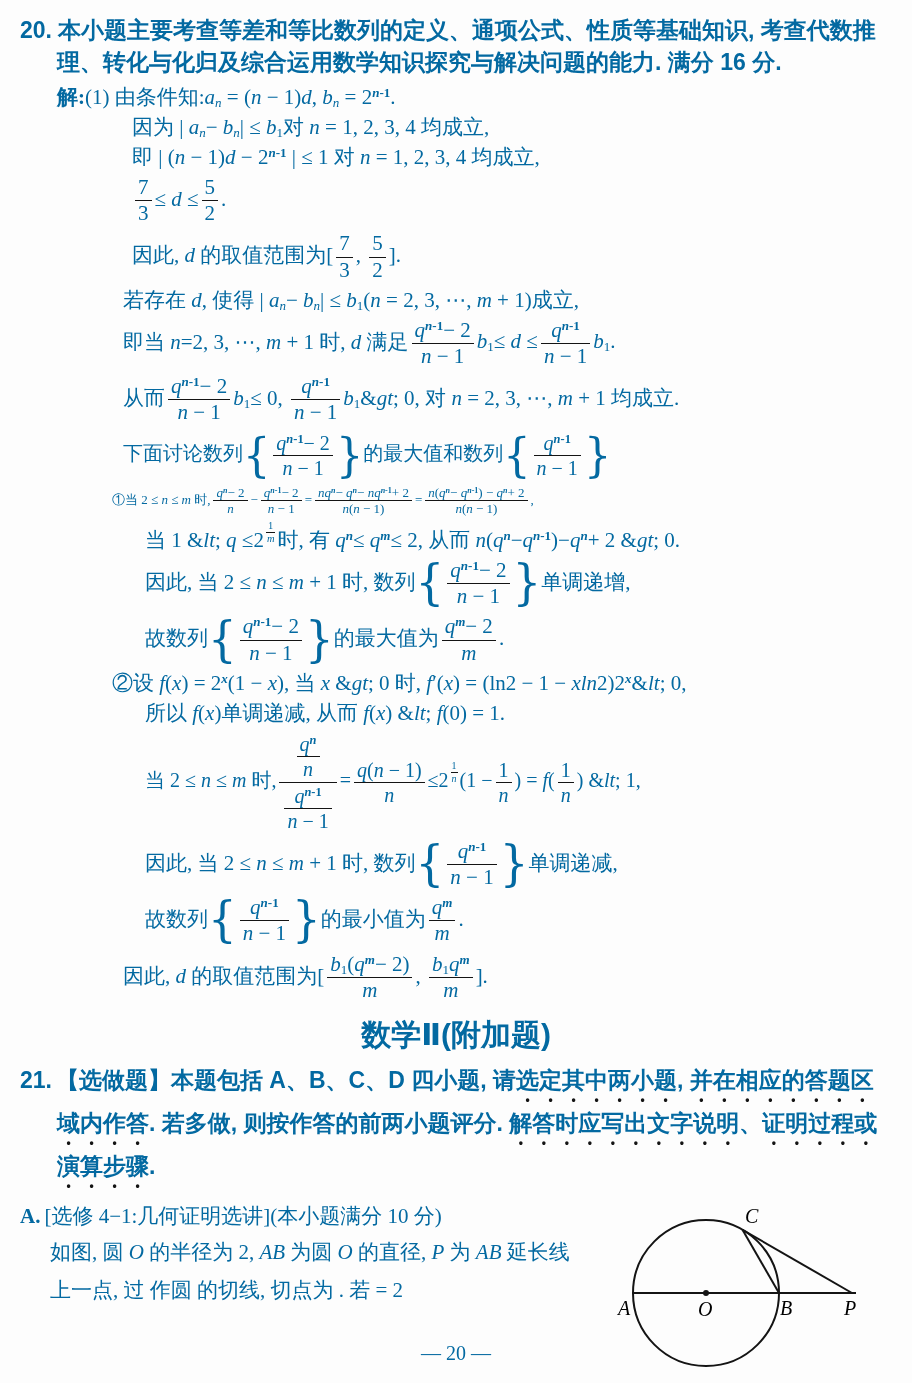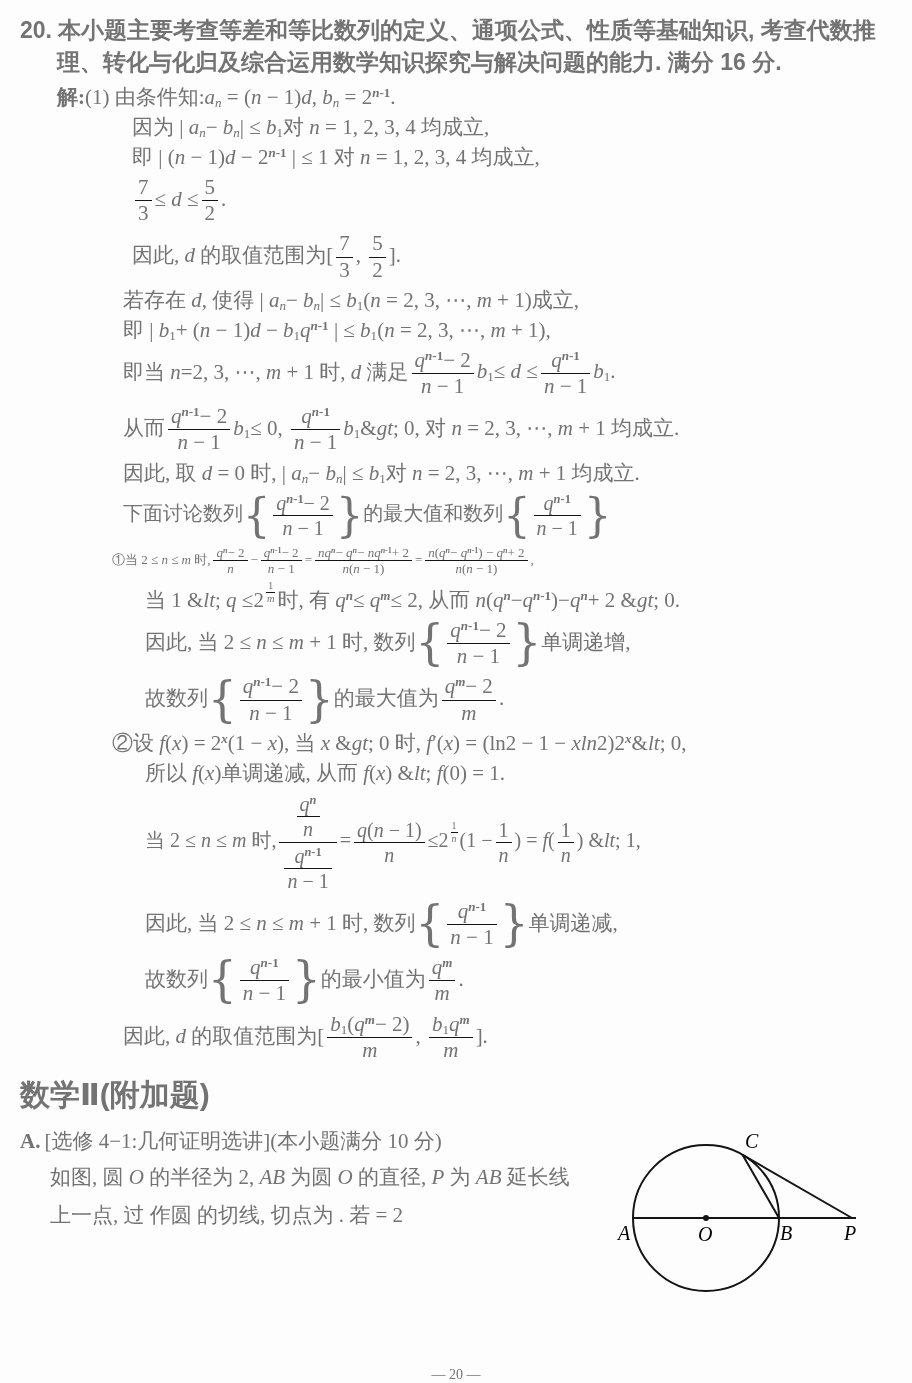--- a/index.html
+++ b/index.html
@@ -1,16 +1,16 @@
 <!DOCTYPE html>
 <html><head>
 <meta charset="utf-8">
 <style>
   html,body{margin:0;padding:0;background:#e9e9e9;}
-  .page{position:relative;width:912px;height:1383px;background:#fdfdfd;color:#737373;
+  .page{position:relative;width:912px;height:1383px;background:#fdfdfd;color:#0369a1;
         font-family:"Liberation Serif","DejaVu Serif",serif;overflow:hidden;
         box-sizing:border-box;padding:14px 20px 0 20px;}
   b,.b{font-weight:700;}
   i{font-style:italic;}
   sup{font-size:62%;vertical-align:0.55em;line-height:0;font-weight:bold;}
   sub{font-size:62%;vertical-align:-0.25em;line-height:0;}
 
   
   .bold-sans{font-family:"Liberation Sans","DejaVu Sans",sans-serif;font-weight:700;}
 
@@ -40,60 +40,58 @@
   .rt{white-space:nowrap;}
   .ridx{font-size:55%;vertical-align:0.75em;margin-right:-4px;}
   .rsign{font-size:1.02em;margin-right:-1px;}
   .rbody{border-top:1.5px solid #141414;padding:0 2px;}
 
   .supfrac{display:inline-block;vertical-align:0.5em;font-size:50%;
            text-align:center;line-height:1.15;margin:0 2px;}
   .supfrac .sfn{display:block;}
   .supfrac .sfd{display:block;border-top:1px solid #141414;padding:0 1px;}
 
-  .section-heading{text-align:left;font-size:30px;margin:10px 0 8px;
+  .section-heading{text-align:center;font-size:30px;margin:10px 0 8px;
                    font-family:"Liberation Sans","DejaVu Sans",sans-serif;font-weight:700;}
 
   .p21{font-size:23px;line-height:33px;padding-left:37px;text-indent:-37px;}
   .p21 .pnum{padding-right:4px;}
   .em{ text-emphasis:filled dot #141414; -webkit-text-emphasis:filled dot #141414;
        text-emphasis-position:under right; -webkit-text-emphasis-position:under right;}
 
   .pa{margin-top:6px;font-size:21px;}
   .pa-title{line-height:34px;padding-left:30px;text-indent:-30px;}
   .pa-label{font-weight:700;padding-right:4px;}
   .pa-body{padding-left:30px;max-width:590px;}
   .pa-line{line-height:38px;}
 
   .figure{float:right;width:302px;margin:-16px 2px 0 10px;}
   .figure svg{display:block;}
   .flabel{font-style:italic;font-size:20px;font-family:"Liberation Serif","DejaVu Serif",serif;}
 
-  .footer{position:absolute;left:0;right:0;bottom:0;text-align:center;font-size:14px;margin-top:8px;}
+  .footer{position:absolute;left:0;right:0;bottom:18px;text-align:center;font-size:20px;margin-top:8px;}
 </style>
 </head>
 <body>
 
 <div class="page">
 
   <div class="p20-header bold-sans">
     <span class="pnum">20.</span><span>本小题主要考查等差和等比数列的定义、通项公式、性质等基础知识, 考查代数推理、转化与化归及综合运用数学知识探究与解决问题的能力. 满分 16 分.</span>
   </div>
 
   <div class="sol" id="solution20">
       <div class="line ind0"><span class="tx"><b>解:</b></span><span class="tx">(1) 由条件知:<i>a</i><sub><i>n</i></sub> = (<i>n</i> − 1)<i>d</i>, <i>b</i><sub><i>n</i></sub> = 2<sup><i>n</i>-1</sup>.</span></div>
       <div class="line ind1"><span class="tx">因为 | <i>a</i><sub><i>n</i></sub>− <i>b</i><sub><i>n</i></sub>| ≤ <i>b</i><sub>1</sub>对 <i>n</i> = 1, 2, 3, 4 均成立,</span></div>
       <div class="line ind1"><span class="tx">即 | (<i>n</i> − 1)<i>d</i> − 2<sup><i>n</i>-1</sup> | ≤ 1 对 <i>n</i> = 1, 2, 3, 4 均成立,</span></div>
       <div class="line ind1"><span class="frac"><span class="num">7</span><span class="den">3</span></span><span class="tx">≤ <i>d</i> ≤</span><span class="frac"><span class="num">5</span><span class="den">2</span></span><span class="tx">.</span></div>
       <div class="line ind1"><span class="tx">因此, <i>d</i> 的取值范围为[</span><span class="frac"><span class="num">7</span><span class="den">3</span></span><span class="tx">, </span><span class="frac"><span class="num">5</span><span class="den">2</span></span><span class="tx">].</span></div>
       <div class="line ind3"><span class="tx">若存在 <i>d</i>, 使得 | <i>a</i><sub><i>n</i></sub>− <i>b</i><sub><i>n</i></sub>| ≤ <i>b</i><sub>1</sub>(<i>n</i> = 2, 3, ⋯, <i>m</i> + 1)成立,</span></div>
-      <div class="line ind3"><span class="tx">即 | <i>b</i><sub>1</sub>+ (<i>n</i> − 1)<i>d</i> − <i>b</i><sub>1</sub><i>q</i><sup><i>n</i>-1</sup> | ≤ <i>b</i><sub>1</sub>(<i>n</i> = 2, 3, ⋯, <i>m</i> + 1),</span></div>
       <div class="line ind3"><span class="tx">即当 <i>n</i>=2, 3, ⋯, <i>m</i> + 1 时, <i>d</i> 满足</span><span class="frac"><span class="num"><i>q</i><sup><i>n</i>-1</sup>− 2</span><span class="den"><i>n</i> − 1</span></span><span class="tx"><i>b</i><sub>1</sub>≤ <i>d</i> ≤</span><span class="frac"><span class="num"><i>q</i><sup><i>n</i>-1</sup></span><span class="den"><i>n</i> − 1</span></span><span class="tx"><i>b</i><sub>1</sub>.</span></div>
       <div class="line ind3"><span class="tx">从而</span><span class="frac"><span class="num"><i>q</i><sup><i>n</i>-1</sup>− 2</span><span class="den"><i>n</i> − 1</span></span><span class="tx"><i>b</i><sub>1</sub>≤ 0, </span><span class="frac"><span class="num"><i>q</i><sup><i>n</i>-1</sup></span><span class="den"><i>n</i> − 1</span></span><span class="tx"><i>b</i><sub>1</sub>&amp;<i>gt</i>; 0, 对 <i>n</i> = 2, 3, ⋯, <i>m</i> + 1 均成立.</span></div>
-      <div class="line ind3"><span class="tx">因此, 取 <i>d</i> = 0 时, | <i>a</i><sub><i>n</i></sub>− <i>b</i><sub><i>n</i></sub>| ≤ <i>b</i><sub>1</sub>对 <i>n</i> = 2, 3, ⋯, <i>m</i> + 1 均成立.</span></div>
       <div class="line ind3 sz20"><span class="tx">下面讨论数列</span><span class="sq">
           <span class="brace">{</span>
           <span class="frac">
             <span class="num"><i>q</i><sup><i>n</i>-1</sup>− 2</span>
             <span class="den"><i>n</i> − 1</span>
           </span>
           <span class="brace">}</span>
         </span><span class="tx">的最大值和数列</span><span class="sq">
           <span class="brace">{</span>
           <span class="frac">
@@ -137,20 +135,23 @@
             <span class="num"><i>q</i><sup><i>n</i>-1</sup></span>
             <span class="den"><i>n</i> − 1</span>
           </span>
           <span class="brace">}</span>
         </span><span class="tx">的最小值为</span><span class="frac"><span class="num"><i>q</i><sup><i>m</i></sup></span><span class="den"><i>m</i></span></span><span class="tx">.</span></div>
       <div class="line ind3"><span class="tx">因此, <i>d</i> 的取值范围为[</span><span class="frac"><span class="num"><i>b</i><sub>1</sub>(<i>q</i><sup><i>m</i></sup>− 2)</span><span class="den"><i>m</i></span></span><span class="tx">, </span><span class="frac"><span class="num"><i>b</i><sub>1</sub><i>q</i><sup><i>m</i></sup></span><span class="den"><i>m</i></span></span><span class="tx">].</span></div>
     </div>
 
   <div class="section-heading">数学Ⅱ(附加题)</div>
 
+  <div class="p21 bold-sans">
+    <span class="pnum">21.</span><span id="p21text"><span>【选做题】本题包括 A、B、C、D 四小题, 请</span><span class="em">选定其中两小题, 并在相应的答题区域内作答</span><span>. 若多做, 则按作答的前两小题评分. </span><span class="em">解答时应写出文字说明、证明过程或演算步骤</span><span>.</span></span>
+  </div>
 
   <div class="pa">
     <div class="figure">
       <svg width="302" height="232" viewBox="0 0 302 232">
         <circle cx="118" cy="110" r="73" fill="none" stroke="#141414" stroke-width="2"></circle>
         <line x1="44" y1="110" x2="268" y2="110" stroke="#141414" stroke-width="2"></line>
         <circle cx="118" cy="110" r="3" fill="#141414"></circle>
         <line x1="154.5" y1="46.8" x2="191" y2="110" stroke="#141414" stroke-width="2"></line>
         <line x1="154.5" y1="46.8" x2="264" y2="110" stroke="#141414" stroke-width="2"></line>
         <text x="30" y="132" class="flabel">A</text>

